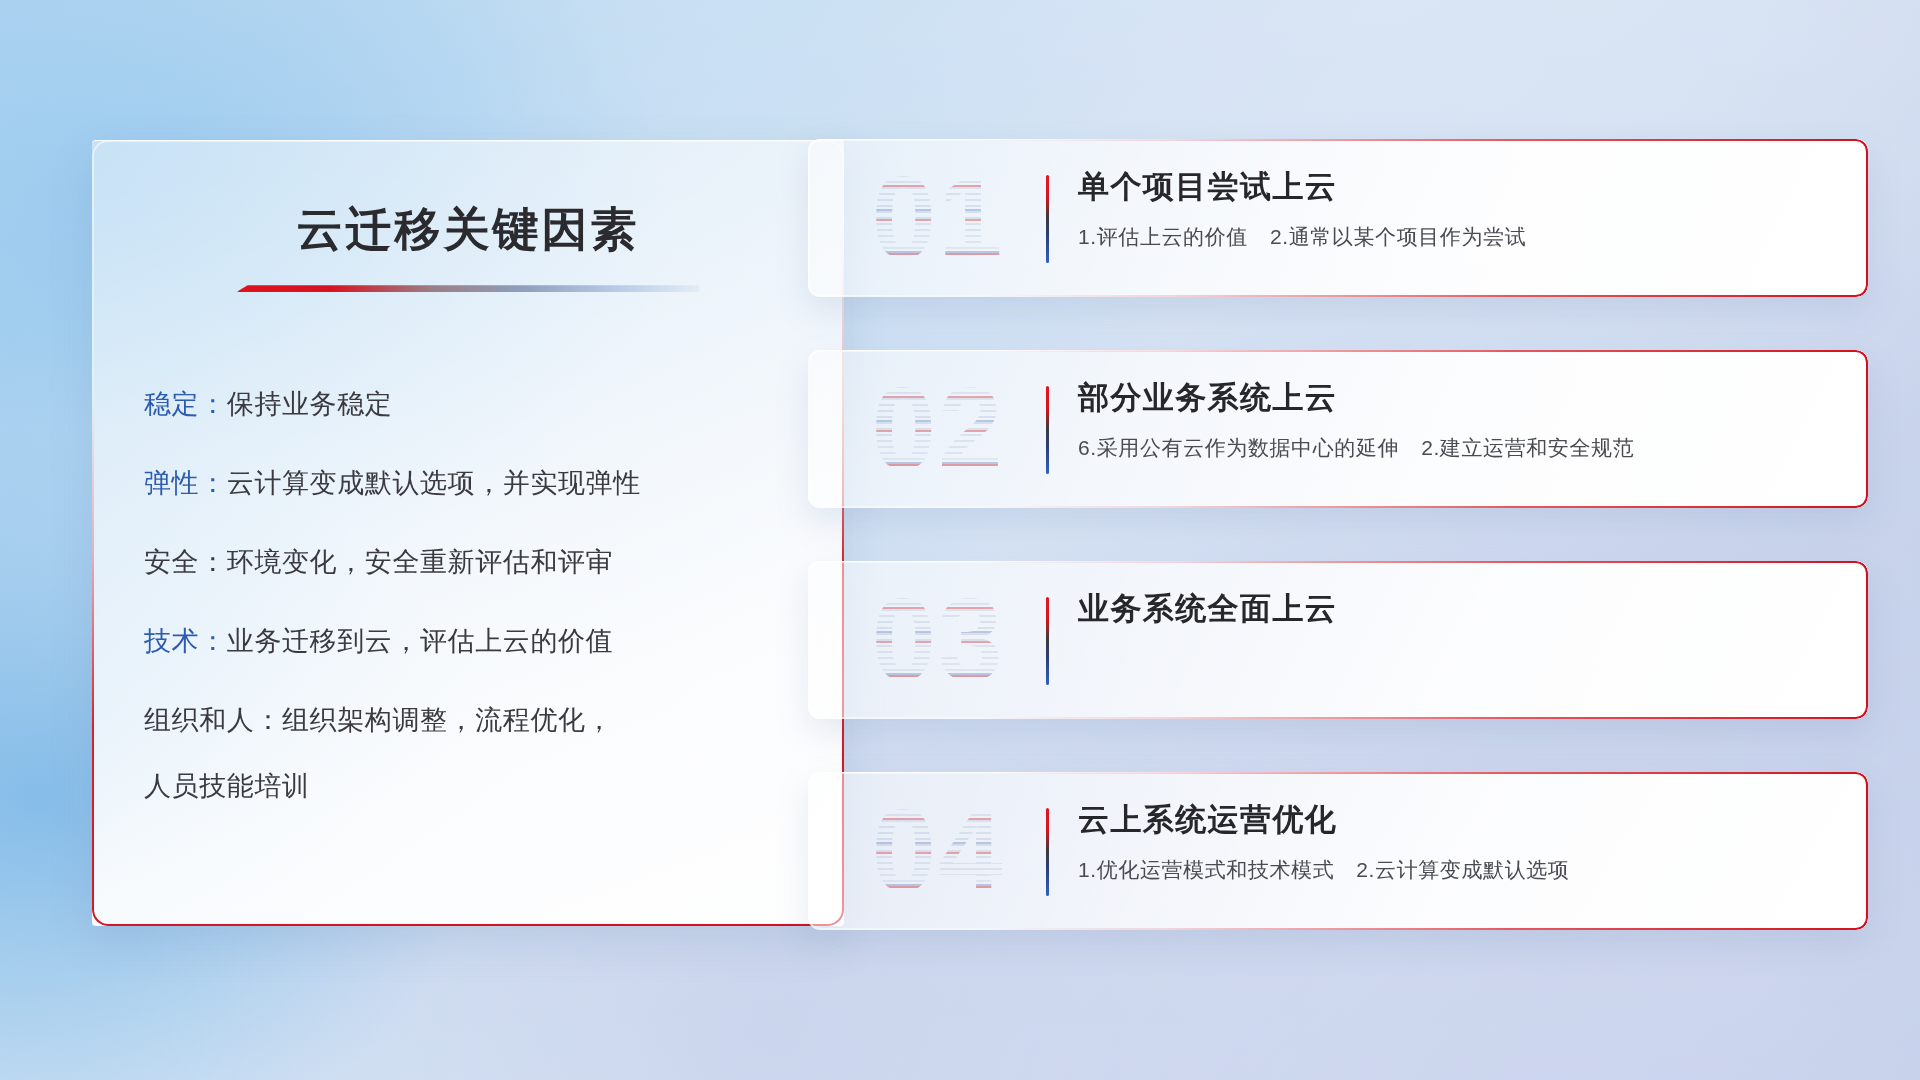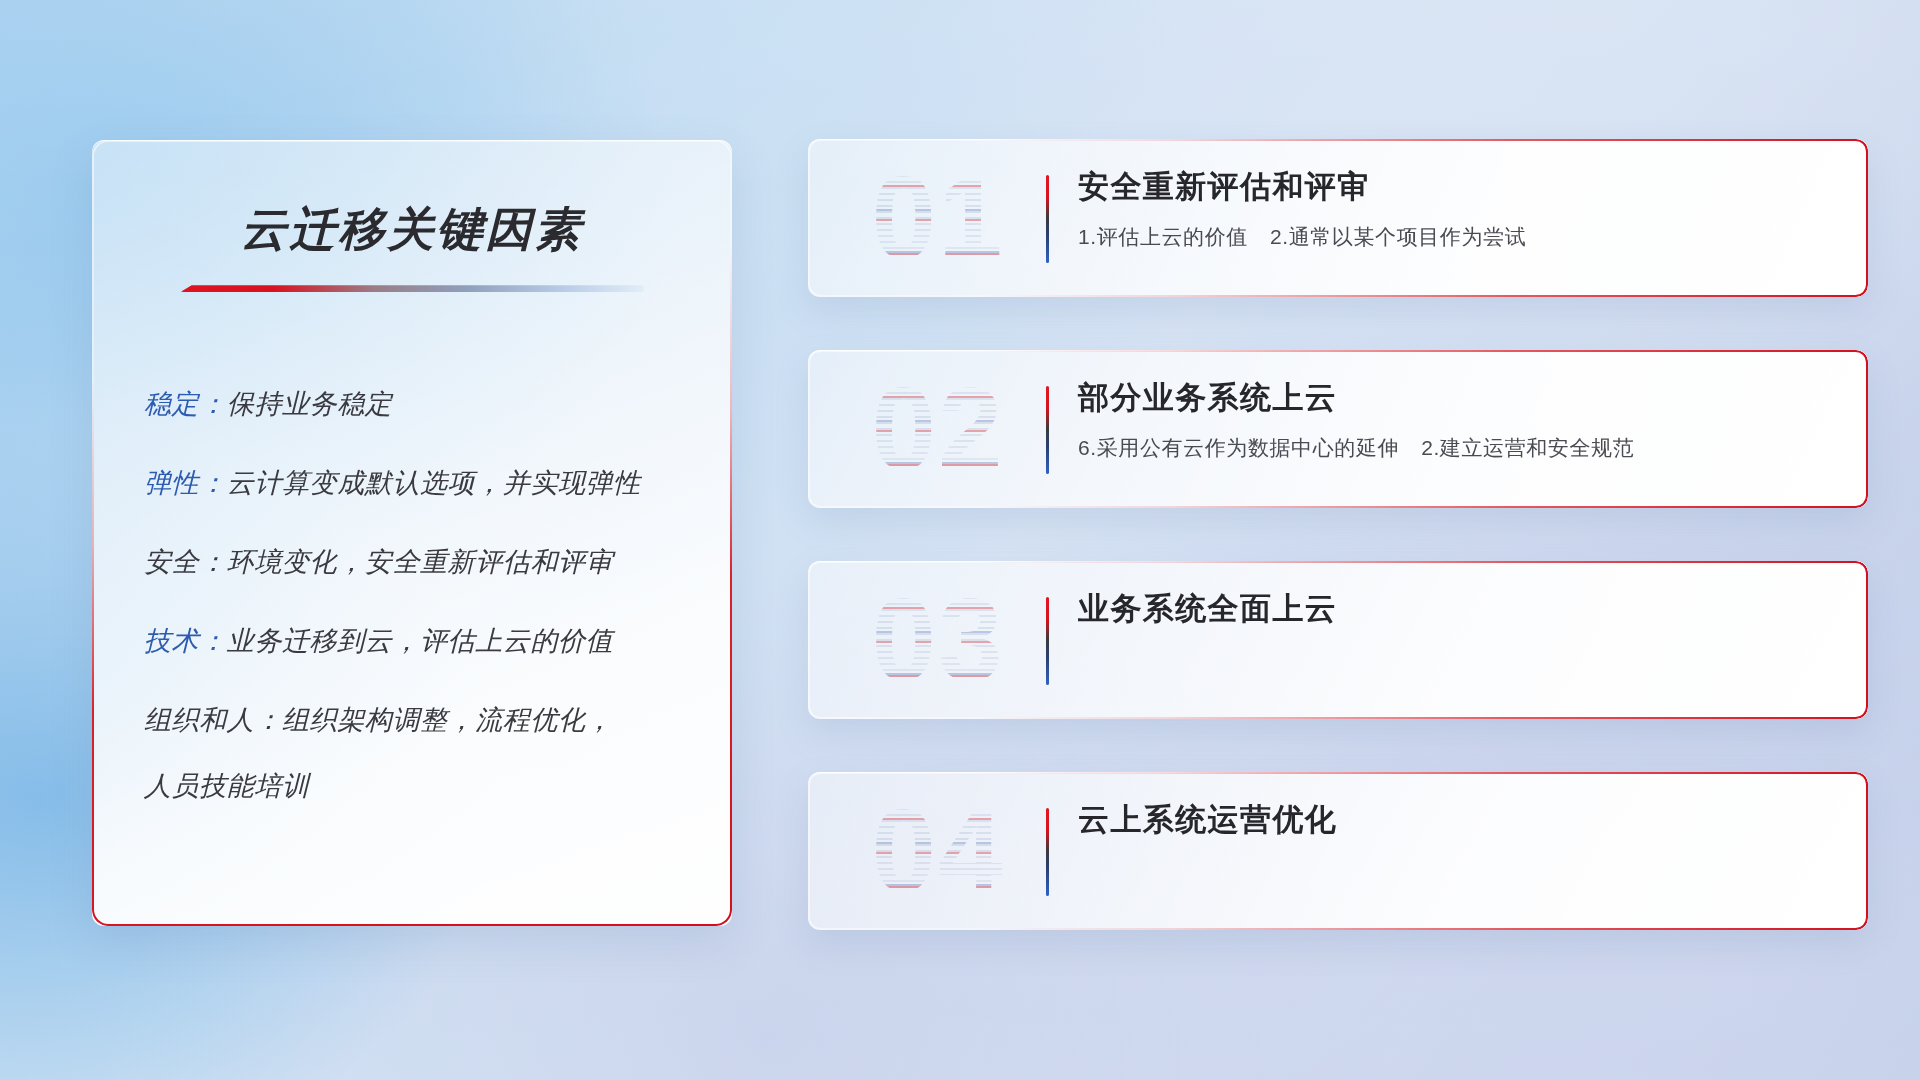--- a/index.html
+++ b/index.html
@@ -18,27 +18,26 @@
       radial-gradient(ellipse 1100px 820px at 88% 86%, rgba(205,214,238,.8) 0%, rgba(205,214,238,0) 65%),
       radial-gradient(ellipse 900px 700px at 78% 10%, rgba(214,226,243,.9) 0%, rgba(214,226,243,0) 66%),
       linear-gradient(128deg,#a9cfee 0%,#c2dcf2 24%,#d6e3f4 52%,#cdd8ee 74%,#bcc9e6 100%);
   }
   #bg:after{content:"";position:absolute;inset:0;
     background:linear-gradient(180deg,rgba(255,255,255,.10),rgba(255,255,255,0) 30%,rgba(255,255,255,0) 70%,rgba(255,255,255,.06));}
   #stage{position:absolute;inset:0;z-index:2;}
 
   
   #left-card{
-    position:absolute;left:92px;top:140px;width:640px;height:786px;
-    border-radius:12px;
+    position:absolute;left:92px;top:140px;width:752px;height:786px;
+    border-radius:4px;
     background:
       linear-gradient(160deg,rgba(255,255,255,.42) 0%,rgba(255,255,255,.66) 34%,rgba(255,255,255,.92) 72%,rgba(255,255,255,.99) 100%);
     box-shadow:0 16px 44px rgba(90,120,165,.16), inset 0 1px 0 rgba(255,255,255,.85);
     overflow:hidden;
-    font-style:italic;
   }
   #left-card .frame{
     position:absolute;inset:0;border-radius:16px;pointer-events:none;
     padding:1.6px;
     background:linear-gradient(168deg,rgba(255,255,255,.55) 0%,rgba(255,255,255,.30) 26%,rgba(222,32,40,.30) 44%,rgba(214,22,32,.95) 62%,#d40f1c 100%);
     -webkit-mask:linear-gradient(#000 0 0) content-box,linear-gradient(#000 0 0);
     -webkit-mask-composite:xor;mask-composite:exclude;
   }
   #left-card .inner{position:absolute;inset:0;padding:54px 52px 0 52px;}
 
@@ -132,21 +131,21 @@
     </div>
   </section>
 
   <section id="steps">
       <article class="step">
         <div class="frame"></div>
         <div class="num">01</div>
         <div class="num-accent">01</div>
         <div class="divider"></div>
         <div class="body">
-          <div class="s-title">安全重新评估和评审</div>
+          <div class="s-title">单个项目尝试上云</div>
           <div class="s-sub"><span>1.评估上云的价值</span><span class="gapcol"></span><span>2.通常以某个项目作为尝试</span></div>
         </div>
       </article>
       <article class="step">
         <div class="frame"></div>
         <div class="num">02</div>
         <div class="num-accent">02</div>
         <div class="divider"></div>
         <div class="body">
           <div class="s-title">部分业务系统上云</div>
@@ -162,17 +161,18 @@
           <div class="s-title">业务系统全面上云</div>
         </div>
       </article>
       <article class="step">
         <div class="frame"></div>
         <div class="num">04</div>
         <div class="num-accent">04</div>
         <div class="divider"></div>
         <div class="body">
           <div class="s-title">云上系统运营优化</div>
+          <div class="s-sub"><span>1.优化运营模式和技术模式</span><span class="gapcol"></span><span>2.云计算变成默认选项</span></div>
         </div>
       </article>
     </section>
 
 </div>
 
 </body></html>

